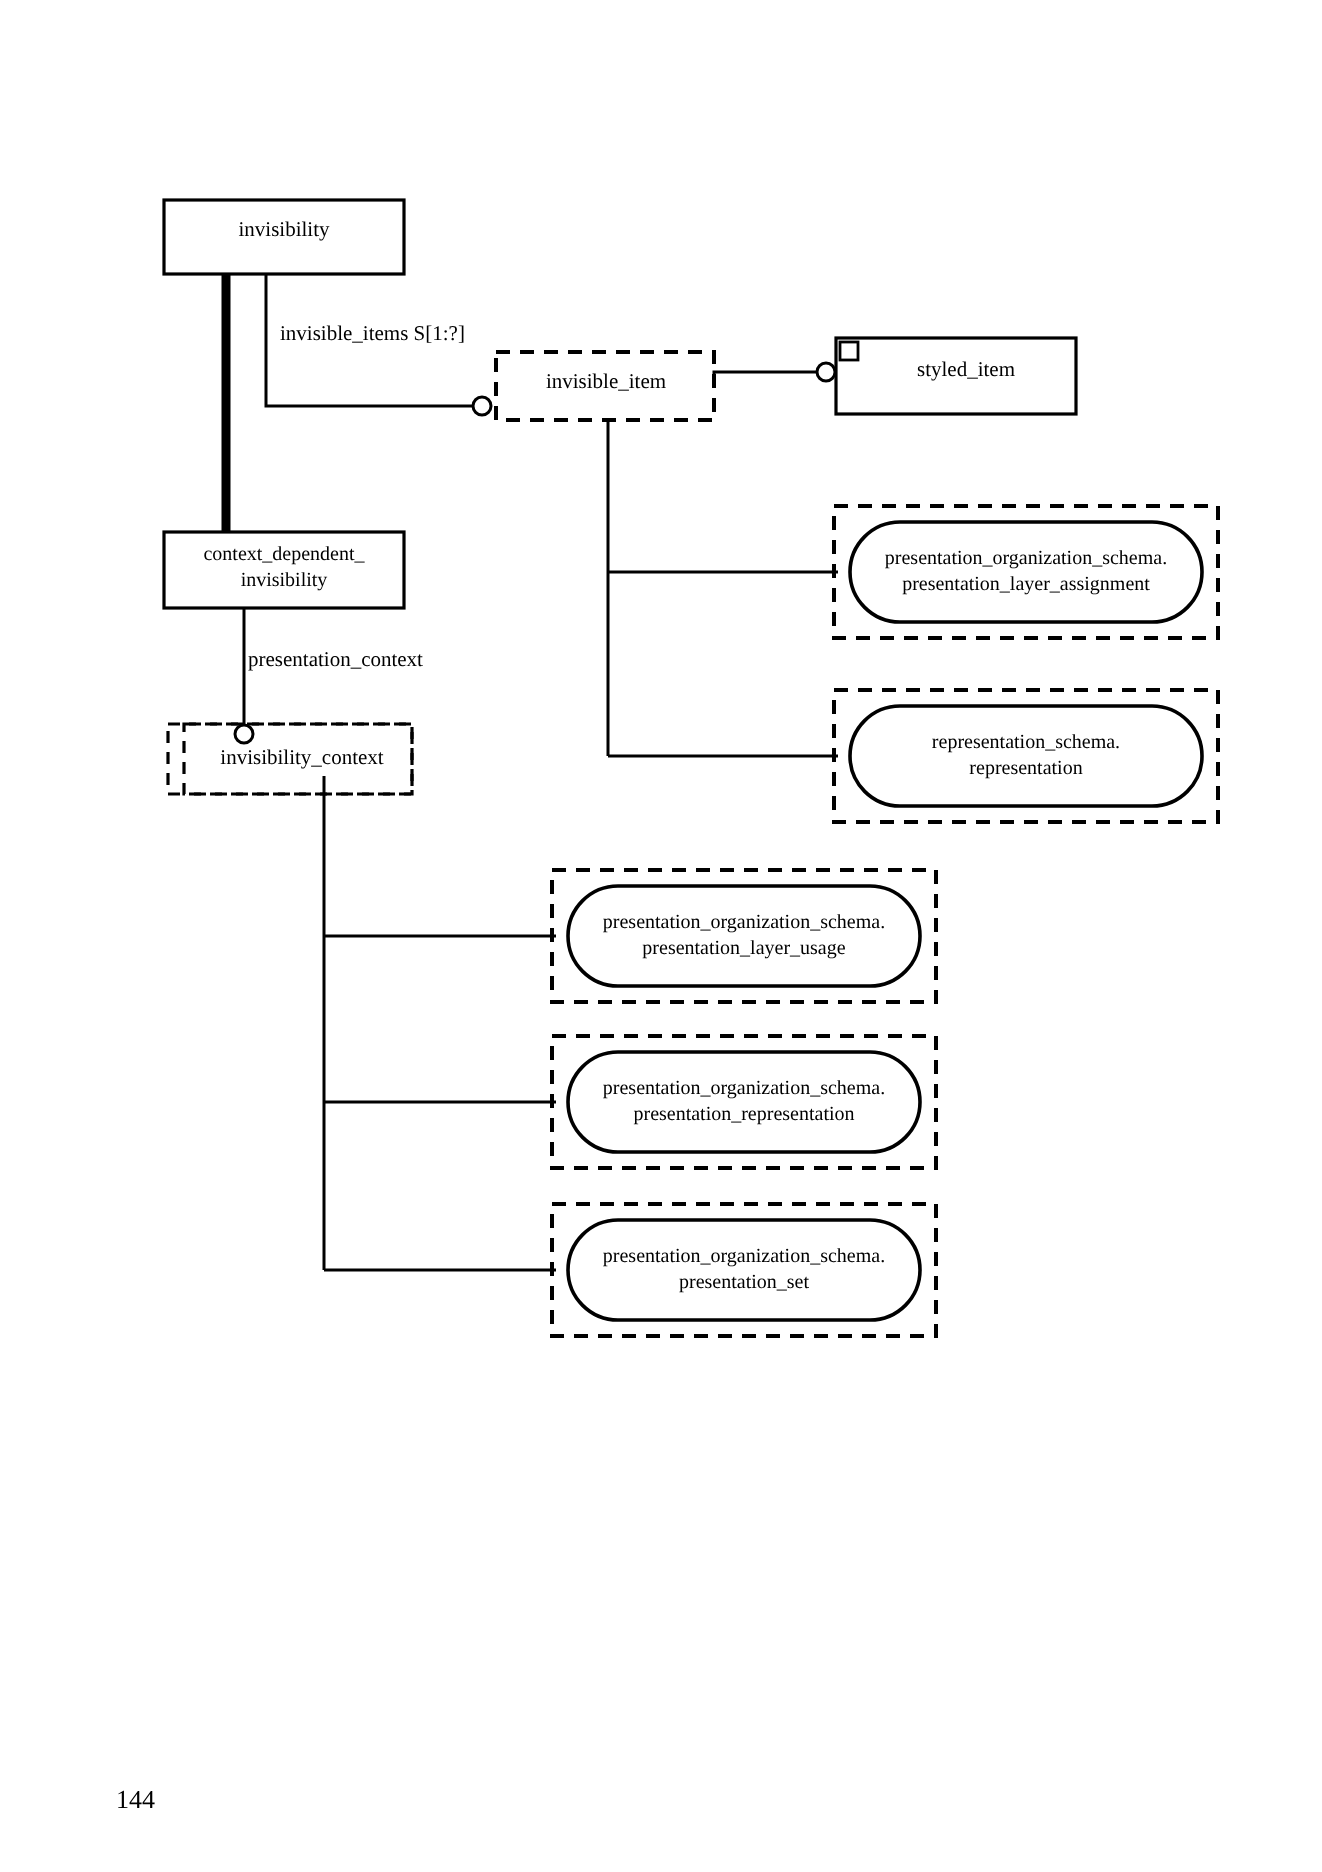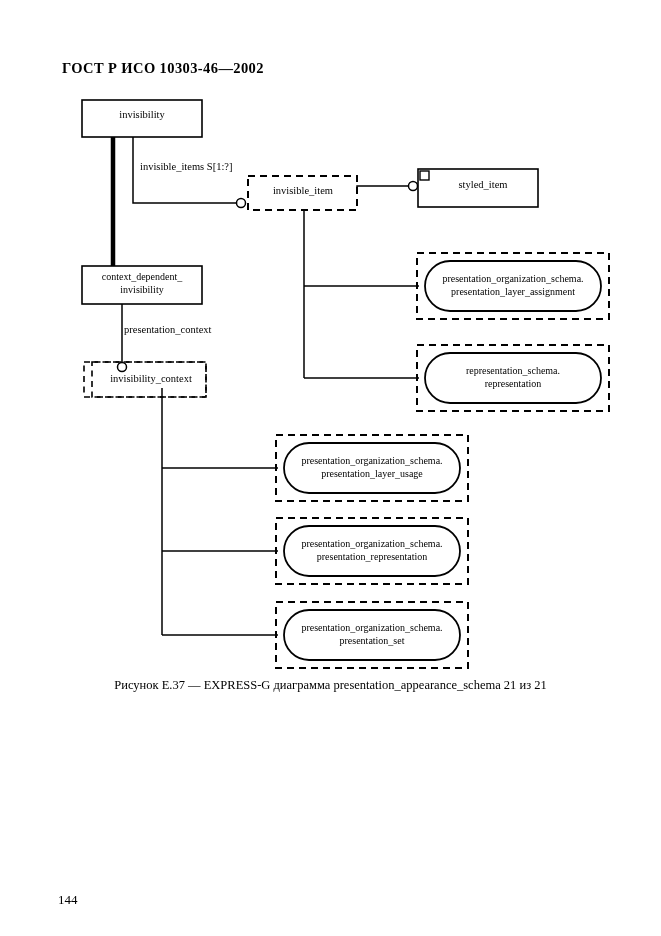--- a/index.html
+++ b/index.html
@@ -73,21 +73,20 @@
   .ln{stroke:#000;stroke-width:1.5;fill:none;}
   .ln-thick{stroke:#000;stroke-width:4.5;fill:none;}
   .circ{fill:#fff;stroke:#000;stroke-width:1.5;}
   .sq{fill:#fff;stroke:#000;stroke-width:1.4;}
 </style>
 </head>
 <body>
 
 <div class="page">
 
-  <div class="std-header">ГОСТ Р ИСО 10303-46—2002</div>
 
   <div class="figure-area">
     <svg width="661" height="580" viewBox="0 0 661 580" xmlns="http://www.w3.org/2000/svg">
 
       <path class="ln-thick" d="M 99 47 L 99 185"></path>
 
       <path class="ln" d="M 119 47 L 119 113 L 227 113"></path>
 
       <path class="ln" d="M 343 104 L 343 96 L 404 96"></path>
 
@@ -149,17 +148,16 @@
       <text class="lbl-sm" x="358" y="470">presentation_representation</text>
 
       <rect class="dashbox" x="262" y="512" width="192" height="66"></rect>
       <rect class="roundbox" x="270" y="520" width="176" height="50" rx="25" ry="25"></rect>
       <text class="lbl-sm" x="358" y="541">presentation_organization_schema.</text>
       <text class="lbl-sm" x="358" y="554">presentation_set</text>
 
     </svg>
   </div>
 
-  <div class="caption">Рисунок Е.37 — EXPRESS-G диаграмма presentation_appearance_schema 21 из 21</div>
 
   <div class="page-number">144</div>
 
 </div>
 
 </body></html>

